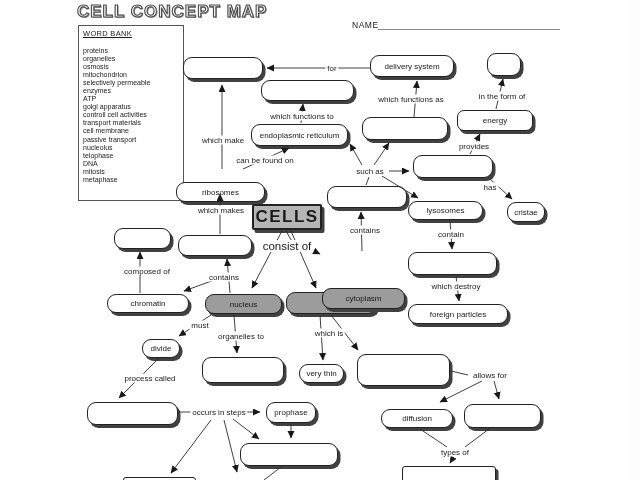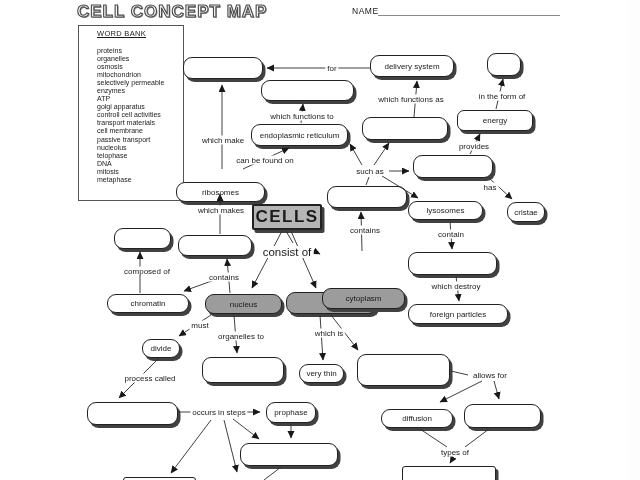--- a/index.html
+++ b/index.html
@@ -1,23 +1,23 @@
 <!DOCTYPE html>
 <html><head>
 <meta charset="utf-8">
 <style>
   html,body{margin:0;padding:0;background:#fdfdfd;}
   .page{position:relative;width:628px;height:480px;background:#ffffff;overflow:hidden;
         font-family:"Liberation Sans", sans-serif;color:var(--text,#1a1a1a);}
   .title{position:absolute;left:77px;top:2px;font-size:17px;font-weight:bold;letter-spacing:1px;
          color:#f2f2f2;-webkit-text-stroke:1.1px #4a4a4a;text-shadow:1px 1px 0 #9a9a9a;white-space:nowrap;}
-  .name-row{position:absolute;left:352px;top:6px;font-size:8.5px;letter-spacing:0.5px;}
+  .name-row{position:absolute;left:352px;top:20px;font-size:8.5px;letter-spacing:0.5px;}
   .name-line{position:absolute;left:26px;top:9px;width:182px;border-bottom:1px solid #8a8a8a;}
   .wordbank{position:absolute;left:78px;top:25px;width:106px;height:176px;border:1px solid #555;
-            background:#fff;box-sizing:border-box;padding:3px 18px;}
+            background:#fff;box-sizing:border-box;padding:3px 4px;}
   .wb-header{font-size:7.5px;text-decoration:underline;letter-spacing:0.3px;}
   #wb-list{list-style:none;margin:9px 0 0 0;padding:0;font-size:7px;line-height:8.05px;}
   .node{position:absolute;box-sizing:border-box;background:var(--box-fill,#fff);
         border:1.4px solid var(--border,#222);border-radius:9px;
         box-shadow:2.5px 3px 0 var(--shadow,#414141);
         display:flex;align-items:center;justify-content:center;
         font-size:8px;white-space:nowrap;z-index:1;}
   .node.gray{background:var(--gray,#9c9c9c);}
   .node.cells{background:var(--cells,#b5b5b5);border-width:2px;border-radius:2px;
               font-weight:bold;font-size:17px;letter-spacing:1.5px;}
@@ -152,21 +152,21 @@
       <span class="rel" style="left: 332px; top: 68px;">for</span>
       <span class="rel" style="left: 411px; top: 99px;">which functions as</span>
       <span class="rel" style="left: 502px; top: 96px;">in the form of</span>
       <span class="rel" style="left: 302px; top: 116px;">which functions to</span>
       <span class="rel" style="left: 474px; top: 146px;">provides</span>
       <span class="rel" style="left: 223px; top: 140px;">which make</span>
       <span class="rel" style="left: 265px; top: 160px;">can be found on</span>
       <span class="rel" style="left: 370px; top: 171px;">such as</span>
       <span class="rel" style="left: 490px; top: 187px;">has</span>
       <span class="rel" style="left: 221px; top: 210px;">which makes</span>
-      <span class="rel big" style="left: 287px; top: 252px;">consist of</span>
+      <span class="rel big" style="left: 287px; top: 246px;">consist of</span>
       <span class="rel" style="left: 147px; top: 271px;">composed of</span>
       <span class="rel" style="left: 224px; top: 277px;">contains</span>
       <span class="rel" style="left: 365px; top: 230px;">contains</span>
       <span class="rel" style="left: 451px; top: 234px; text-align: right;">contain</span>
       <span class="rel" style="left: 456px; top: 286px;">which destroy</span>
       <span class="rel" style="left: 200px; top: 325px;">must</span>
       <span class="rel" style="left: 241px; top: 336px;">organelles to</span>
       <span class="rel" style="left: 329px; top: 333px;">which is</span>
       <span class="rel" style="left: 150px; top: 378px;">process called</span>
       <span class="rel" style="left: 219px; top: 412px;">occurs in steps</span>

